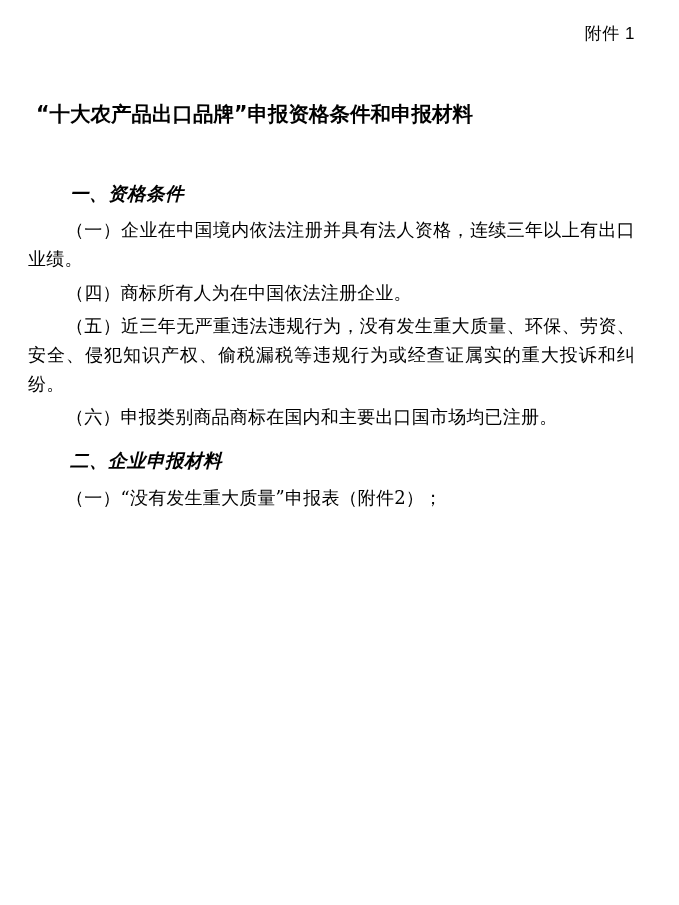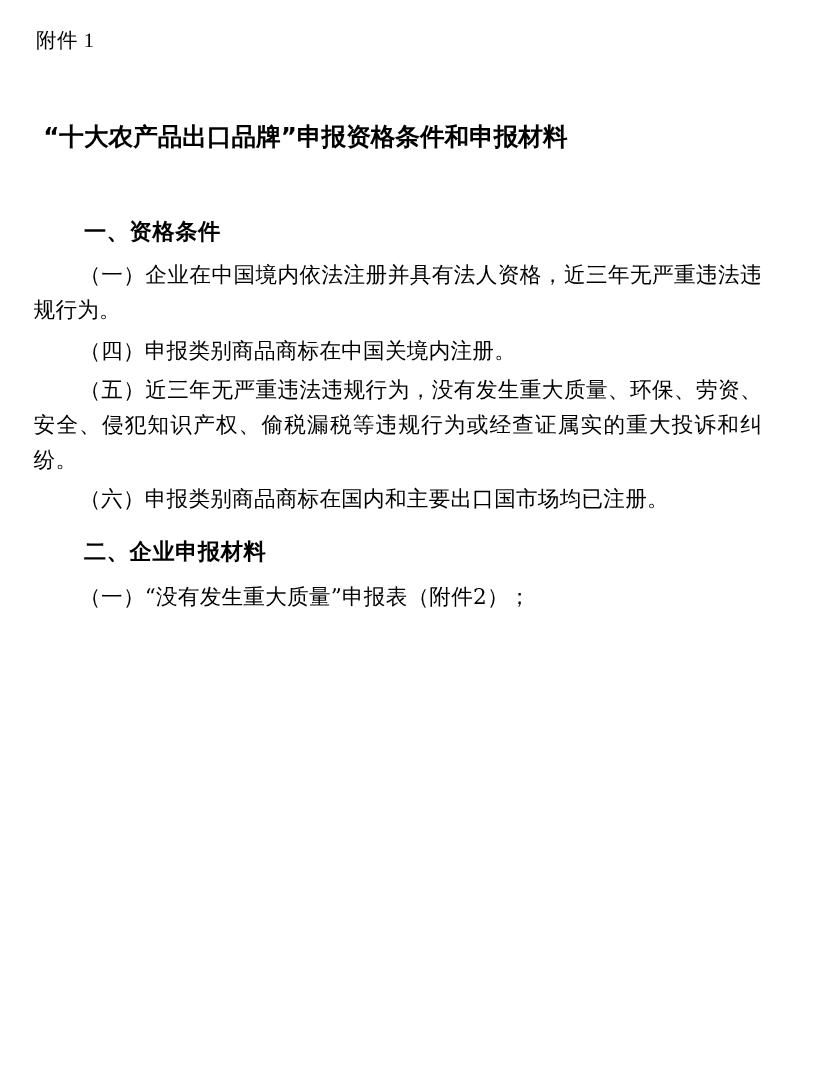--- a/index.html
+++ b/index.html
@@ -15,44 +15,46 @@
     overflow: hidden;
   }
   .page {
     position: relative;
     width: 679px;
     height: 905px;
     box-sizing: border-box;
     padding: 22px 44px 0 28px;
   }
   .attachment-label {
-    font-family: Liberation Serif, serif;
+    font-family: Liberation Sans, sans-serif;
     font-size: 17px;
     font-weight: 400;
     letter-spacing: 0.5px;
     margin: 0 0 0 2px;
     line-height: 1.4;
+    text-align: right;
   }
   .doc-title {
     font-family: "DejaVu Sans", "Liberation Sans", sans-serif;
     font-size: 20.5px;
     font-weight: bold;
     line-height: 1.5;
     margin: 53px 0 0 0;
     letter-spacing: 0px;
     padding-left: 8px;
   }
   .section-heading {
     font-family: "DejaVu Sans", "Liberation Sans", sans-serif;
     font-size: 18.5px;
     font-weight: bold;
     margin: 0;
     padding-left: 42px;
     line-height: 1.5;
     letter-spacing: 0.5px;
+    font-style: italic;
   }
   .heading-1 { margin-top: 50px; }
   .heading-2 { margin-top: 16px; }
   .para {
     font-size: 18px;
     line-height: 1.62;
     margin: 4px 0 0 0;
     text-indent: 38px;
     text-align: justify;
     text-justify: inter-ideograph;
@@ -70,22 +72,22 @@
 
 <div class="page">
 
   <div class="attachment-label">附件 1</div>
 
   <h1 class="doc-title">“十大农产品出口品牌”申报资格条件和申报材料</h1>
 
   <h2 class="section-heading heading-1">一、资格条件</h2>
 
   <div class="body-block">
-    <p class="para">（一）企业在中国境内依法注册并具有法人资格，近三年无严重违法违规行为。</p>
-    <p class="para">（四）申报类别商品商标在中国关境内注册。</p>
+    <p class="para">（一）企业在中国境内依法注册并具有法人资格，连续三年以上有出口业绩。</p>
+    <p class="para">（四）商标所有人为在中国依法注册企业。</p>
     <p class="para">（五）近三年无严重违法违规行为，没有发生重大质量、环保、劳资、安全、侵犯知识产权、偷税漏税等违规行为或经查证属实的重大投诉和纠纷。</p>
     <p class="para">（六）申报类别商品商标在国内和主要出口国市场均已注册。</p>
   </div>
 
   <h2 class="section-heading heading-2">二、企业申报材料</h2>
 
   <div class="body-block-2">
     <p class="para">（一）“没有发生重大质量”申报表（附件2）；</p>
   </div>
 

